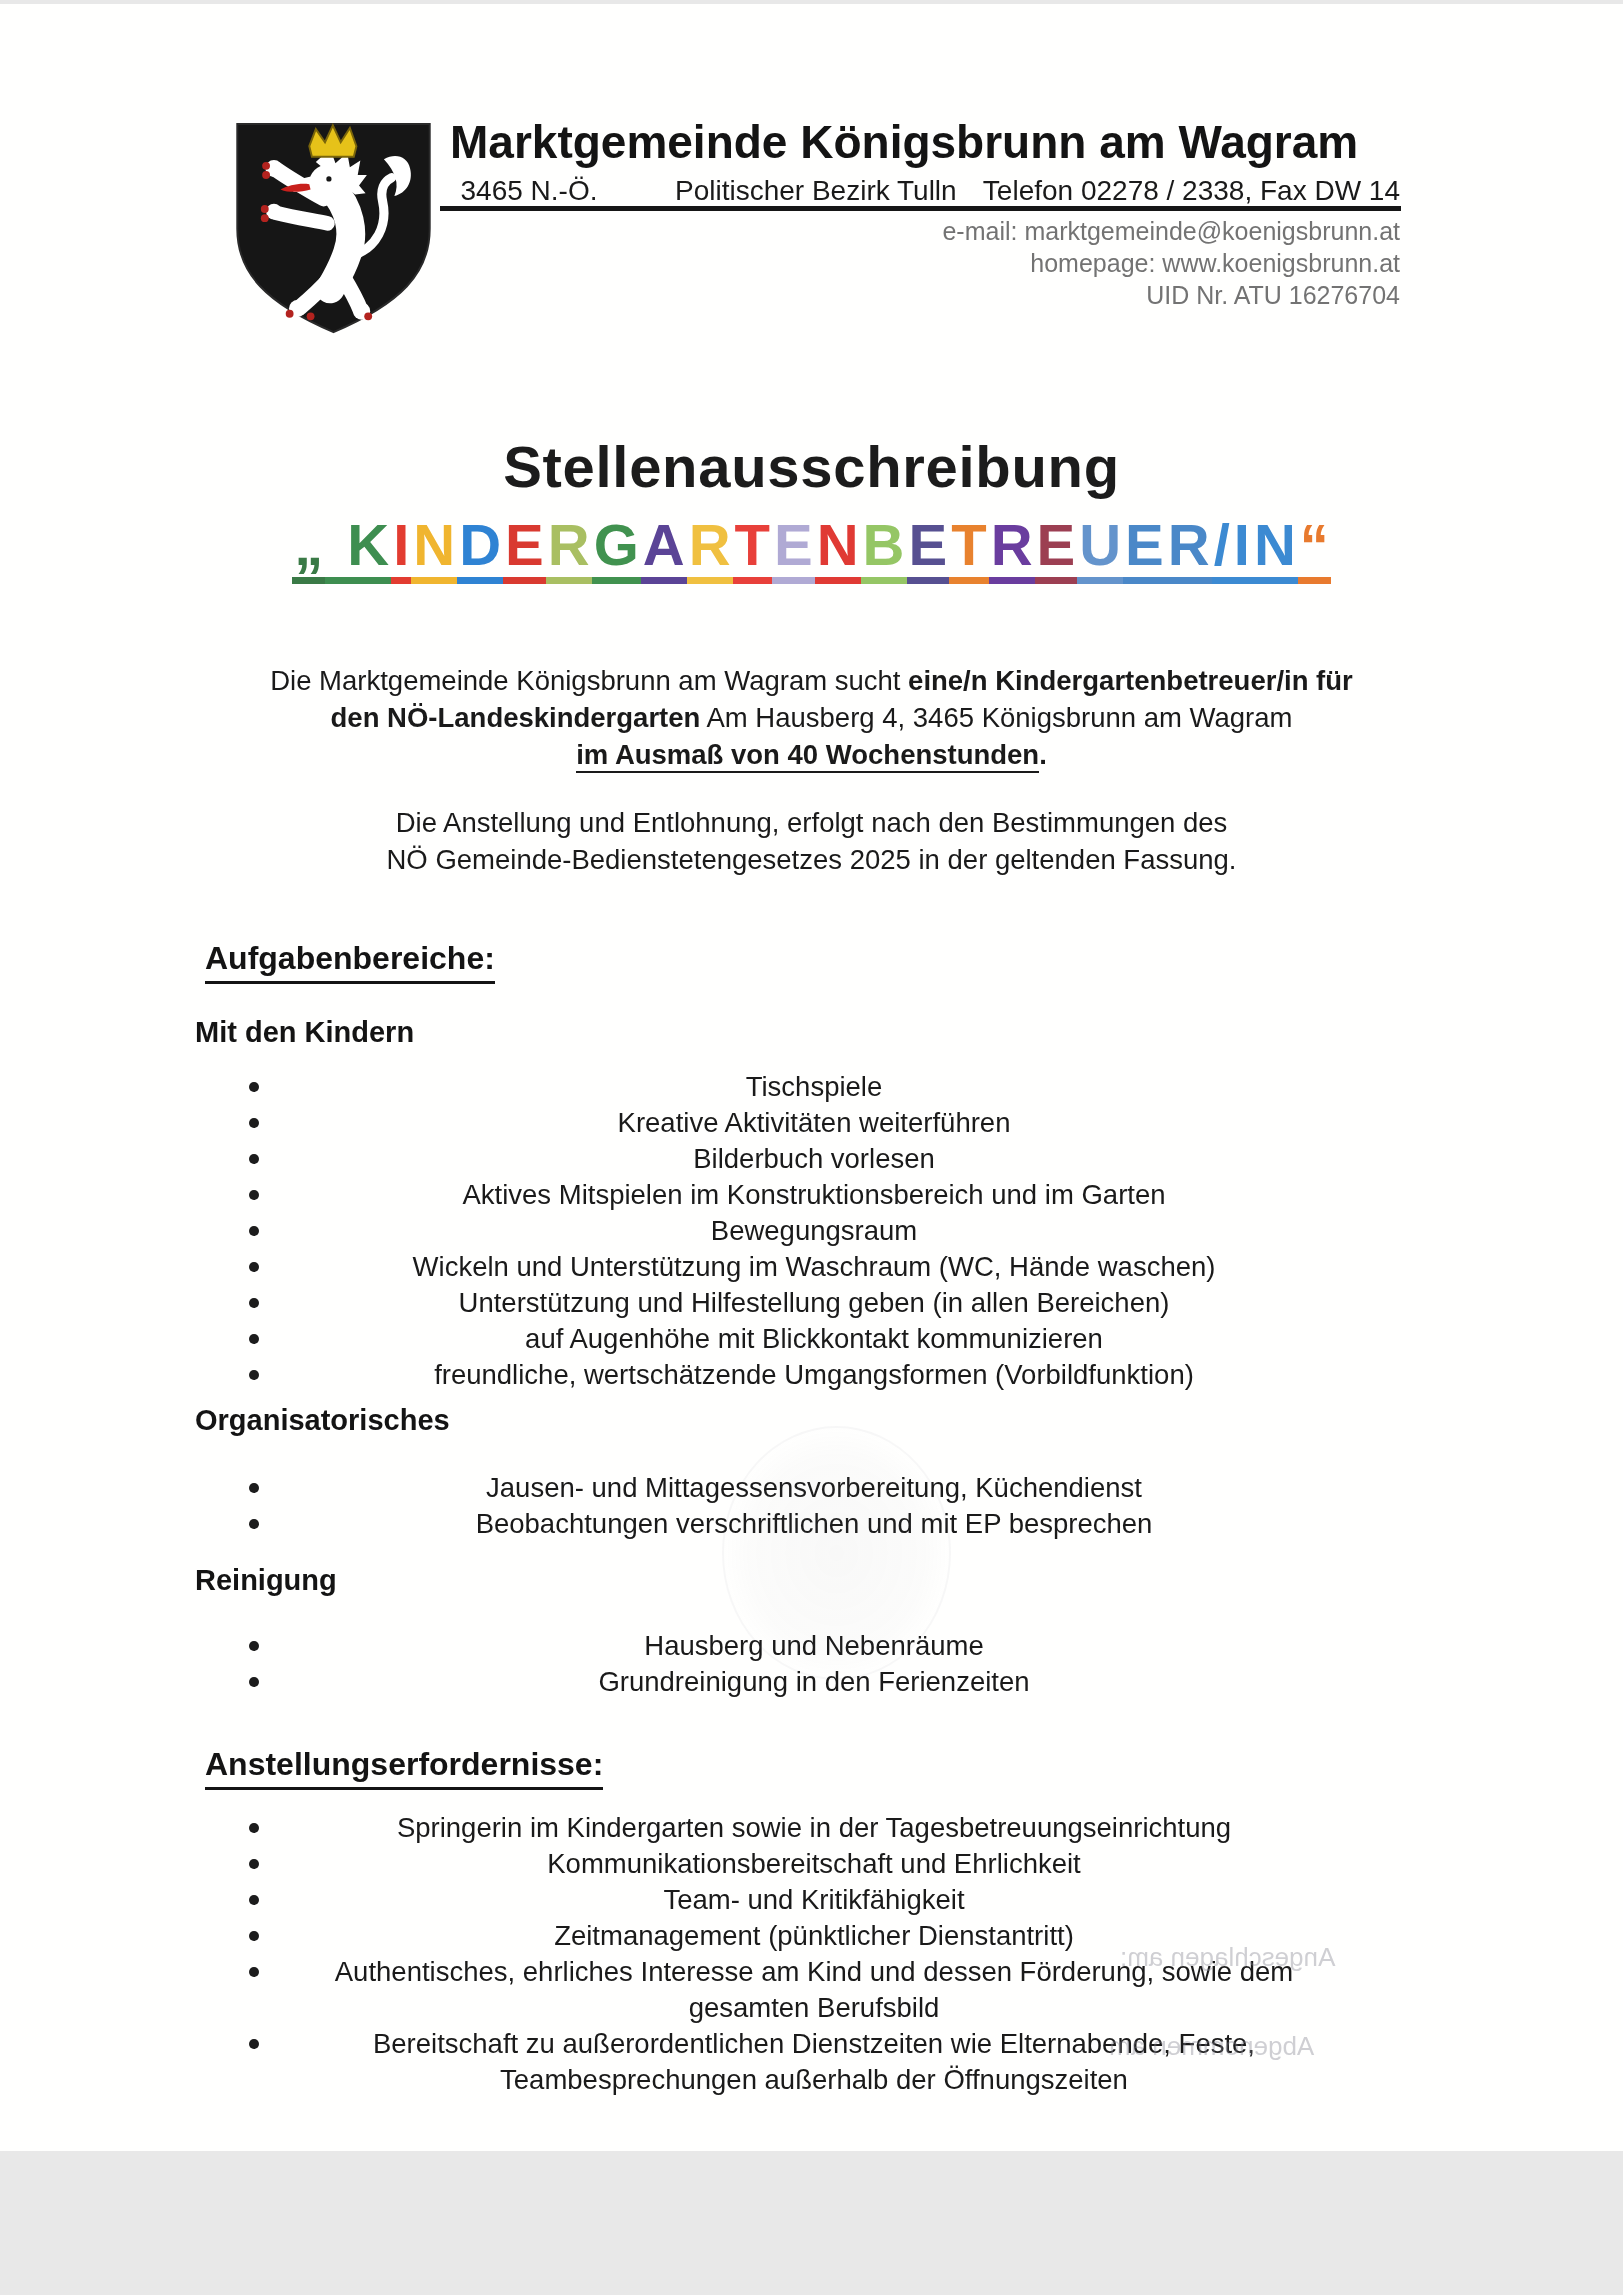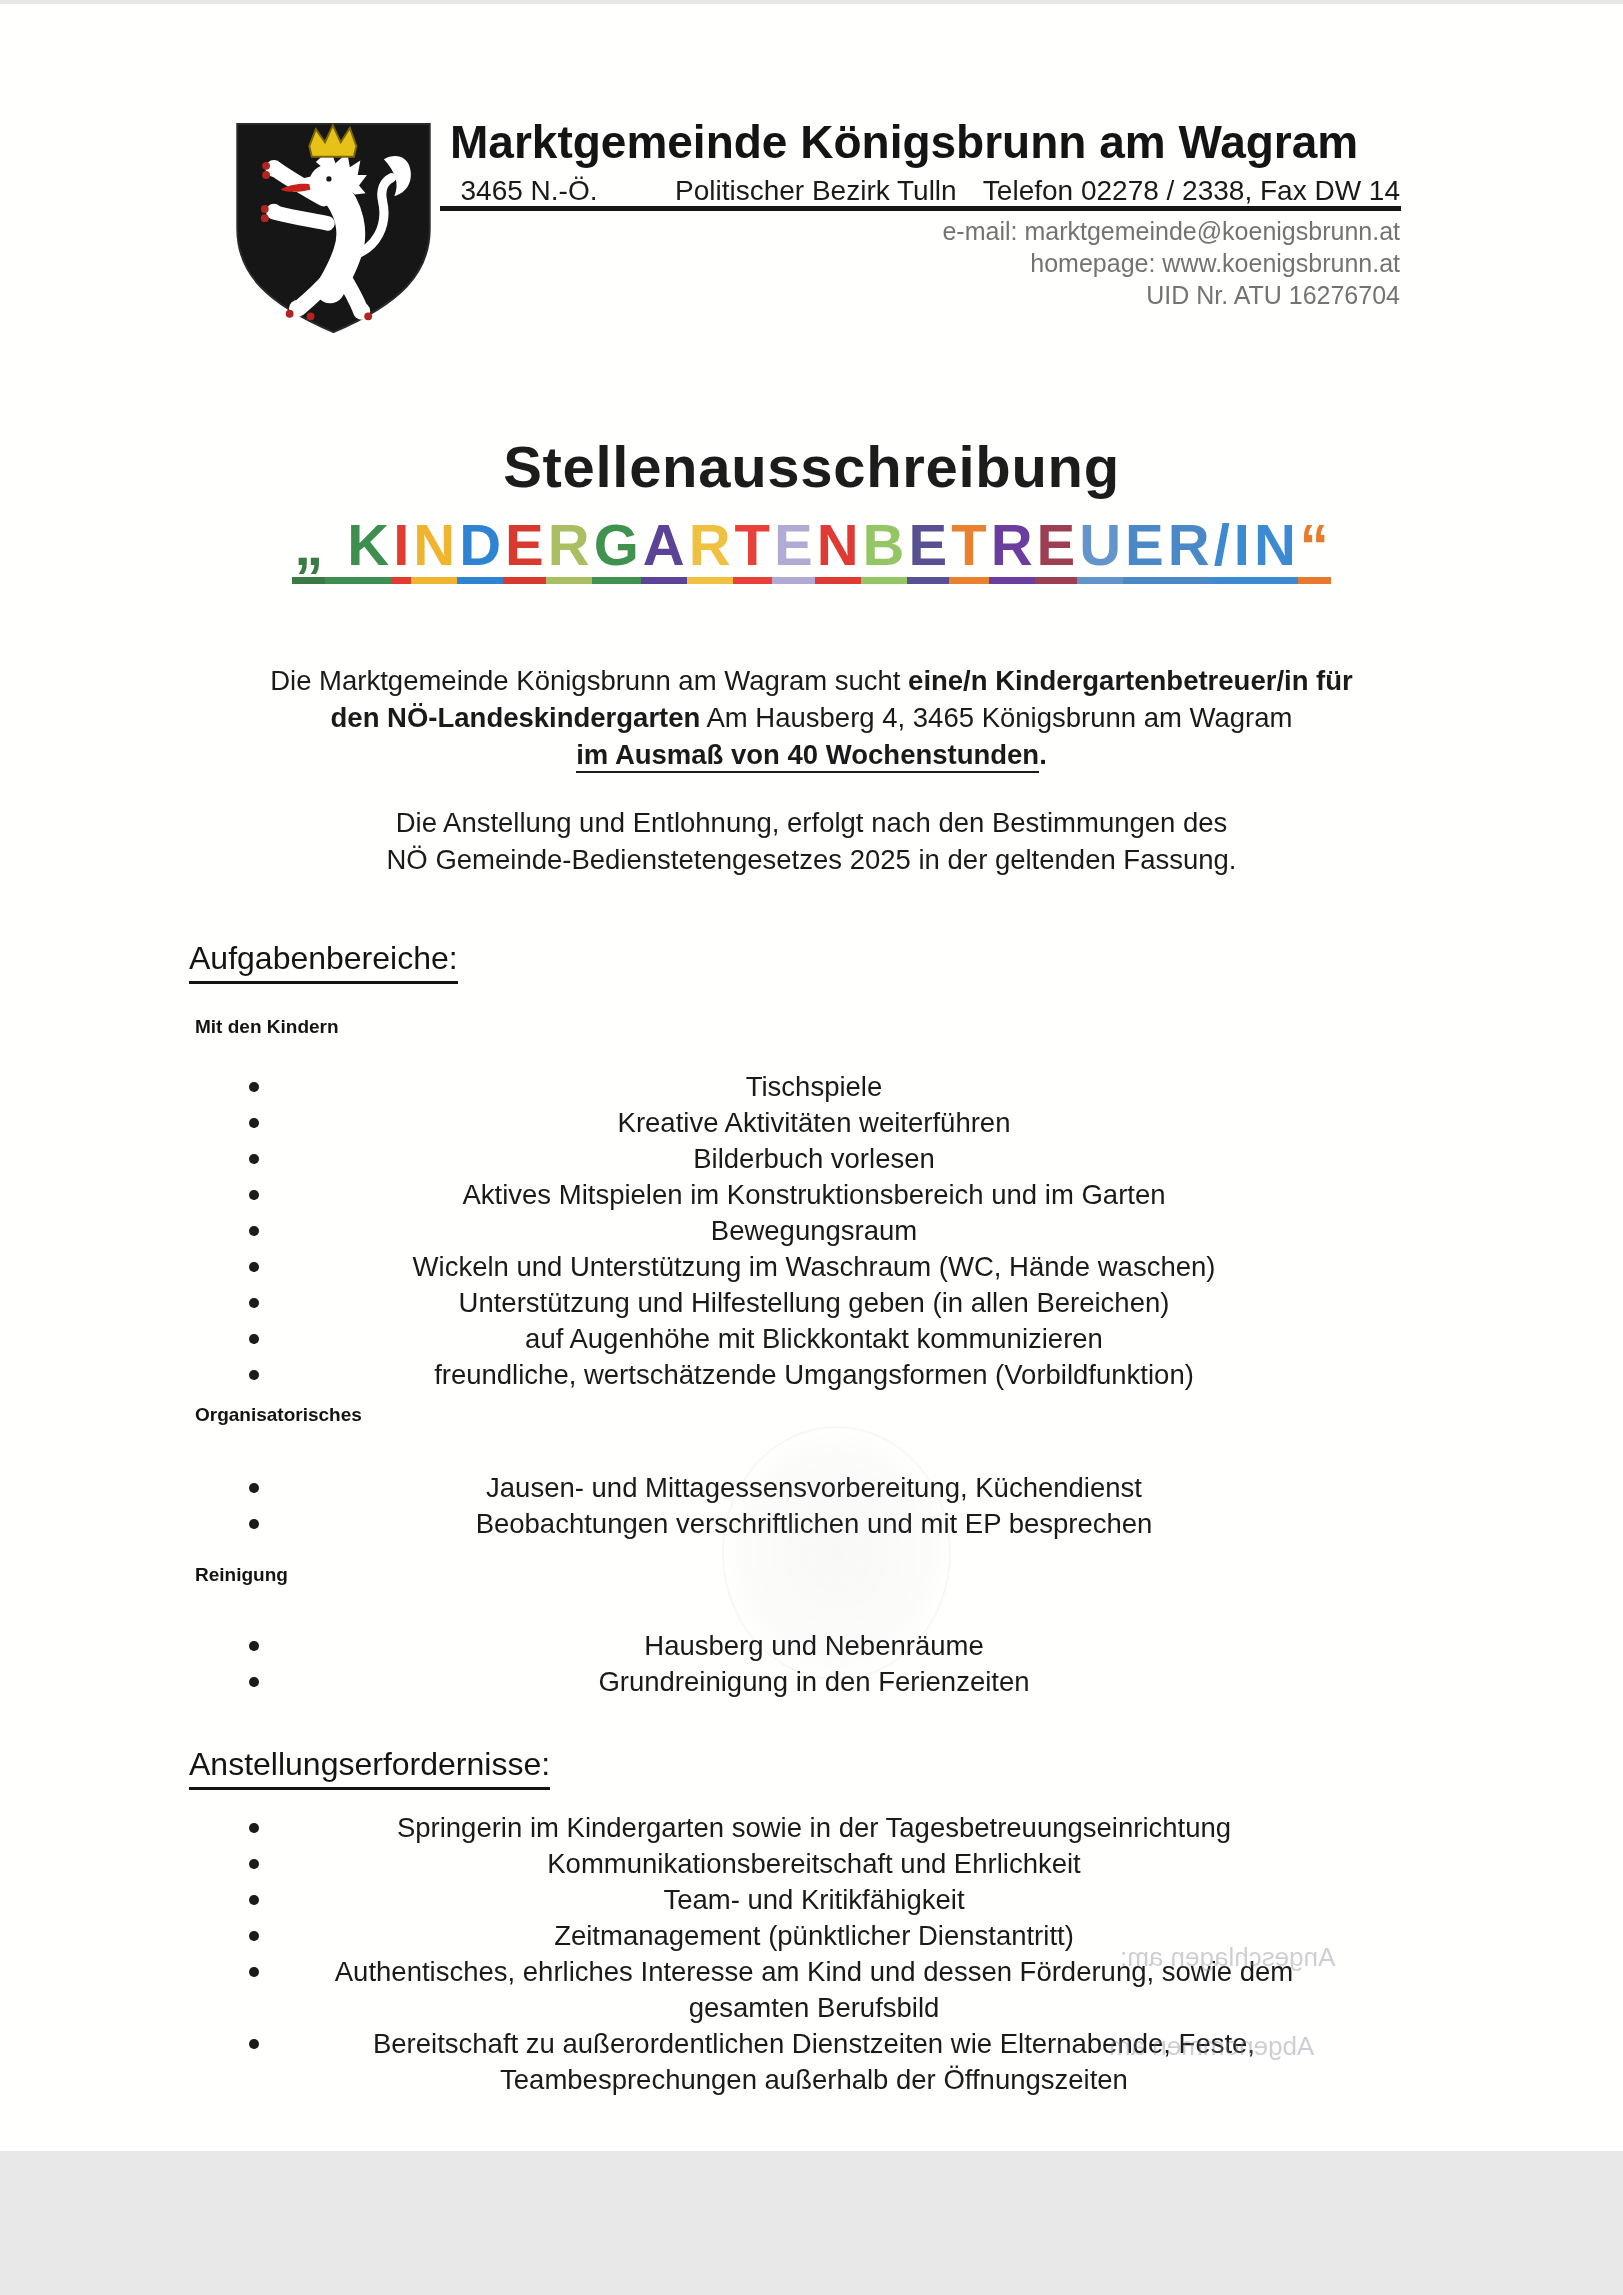--- a/index.html
+++ b/index.html
@@ -41,24 +41,24 @@
   }
   .rl{display:inline-block;padding:0 2px 3.3px 2px;border-bottom:7.9px solid;}
   
   .para{position:absolute;left:0;width:100%;text-align:center;font-size:27.5px;line-height:37px;color:#1a1a1a;}
   .para .b{font-weight:700;}
   .para .u{border-bottom:2.6px solid #1a1a1a;padding-bottom:0.7px;}
   #para1{top:658px;}
   #para2{top:800px;}
   
   .section-heading{
-    position:absolute;left:189px;font-size:32px;font-weight:400;line-height:1.15;color:#141414;
+    position:absolute;left:205px;font-size:32px;font-weight:700;line-height:1.15;color:#141414;
   }
   .section-heading .hu{display:inline-block;border-bottom:3.3px solid #141414;padding-bottom:4.6px;}
-  .sub-heading{position:absolute;left:195px;font-size:19px;font-weight:700;line-height:1.15;color:#141414;}
+  .sub-heading{position:absolute;left:195px;font-size:29px;font-weight:700;line-height:1.15;color:#141414;}
   .blist{position:absolute;left:195px;width:1139px;list-style:none;margin:0;padding:0;text-align:center;}
   .blist li{position:relative;padding-left:99px;font-size:27.5px;line-height:36px;color:#1a1a1a;}
   .blist .dot{position:absolute;left:54px;top:13px;width:9.8px;height:9.8px;border-radius:50%;background:#1c1c1c;}
   #list-kinder{top:1065px;}
   #list-orga{top:1466px;}
   #list-reinigung{top:1624px;}
   #list-anstellung{top:1806px;}
   #heading-aufgaben{top:936px;}
   #subheading-kinder{top:1012px;}
   #subheading-orga{top:1400px;}

